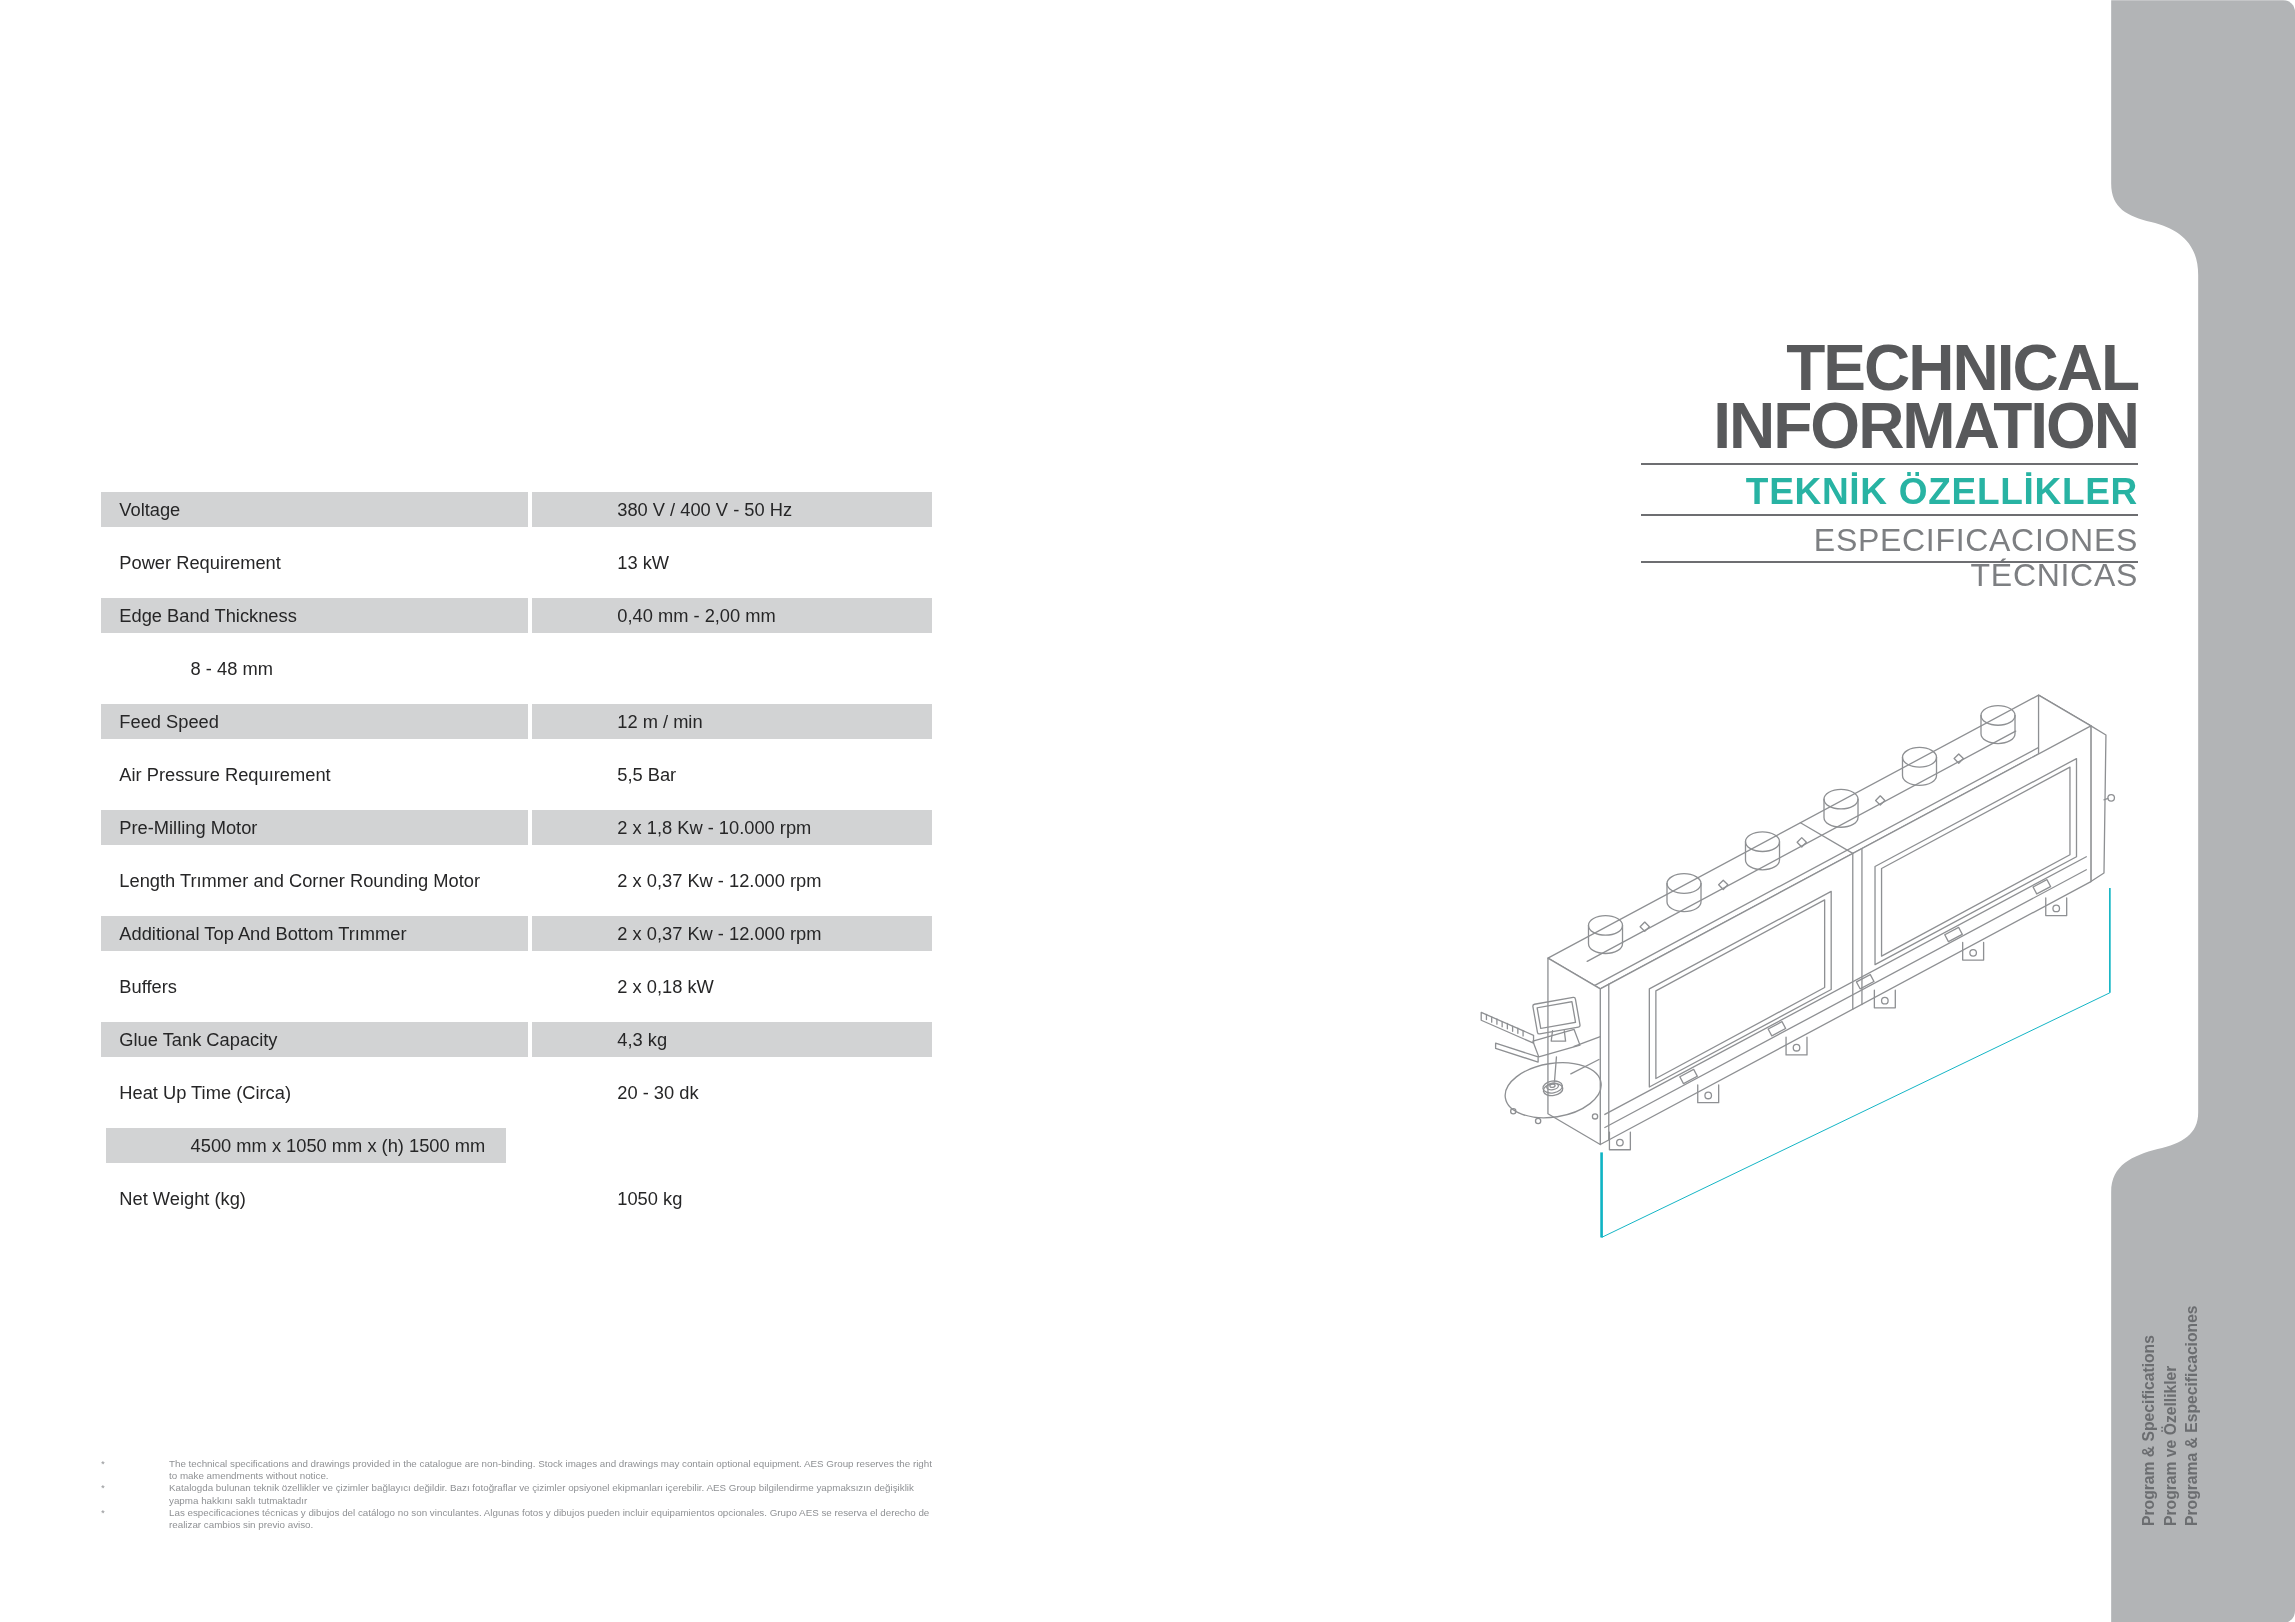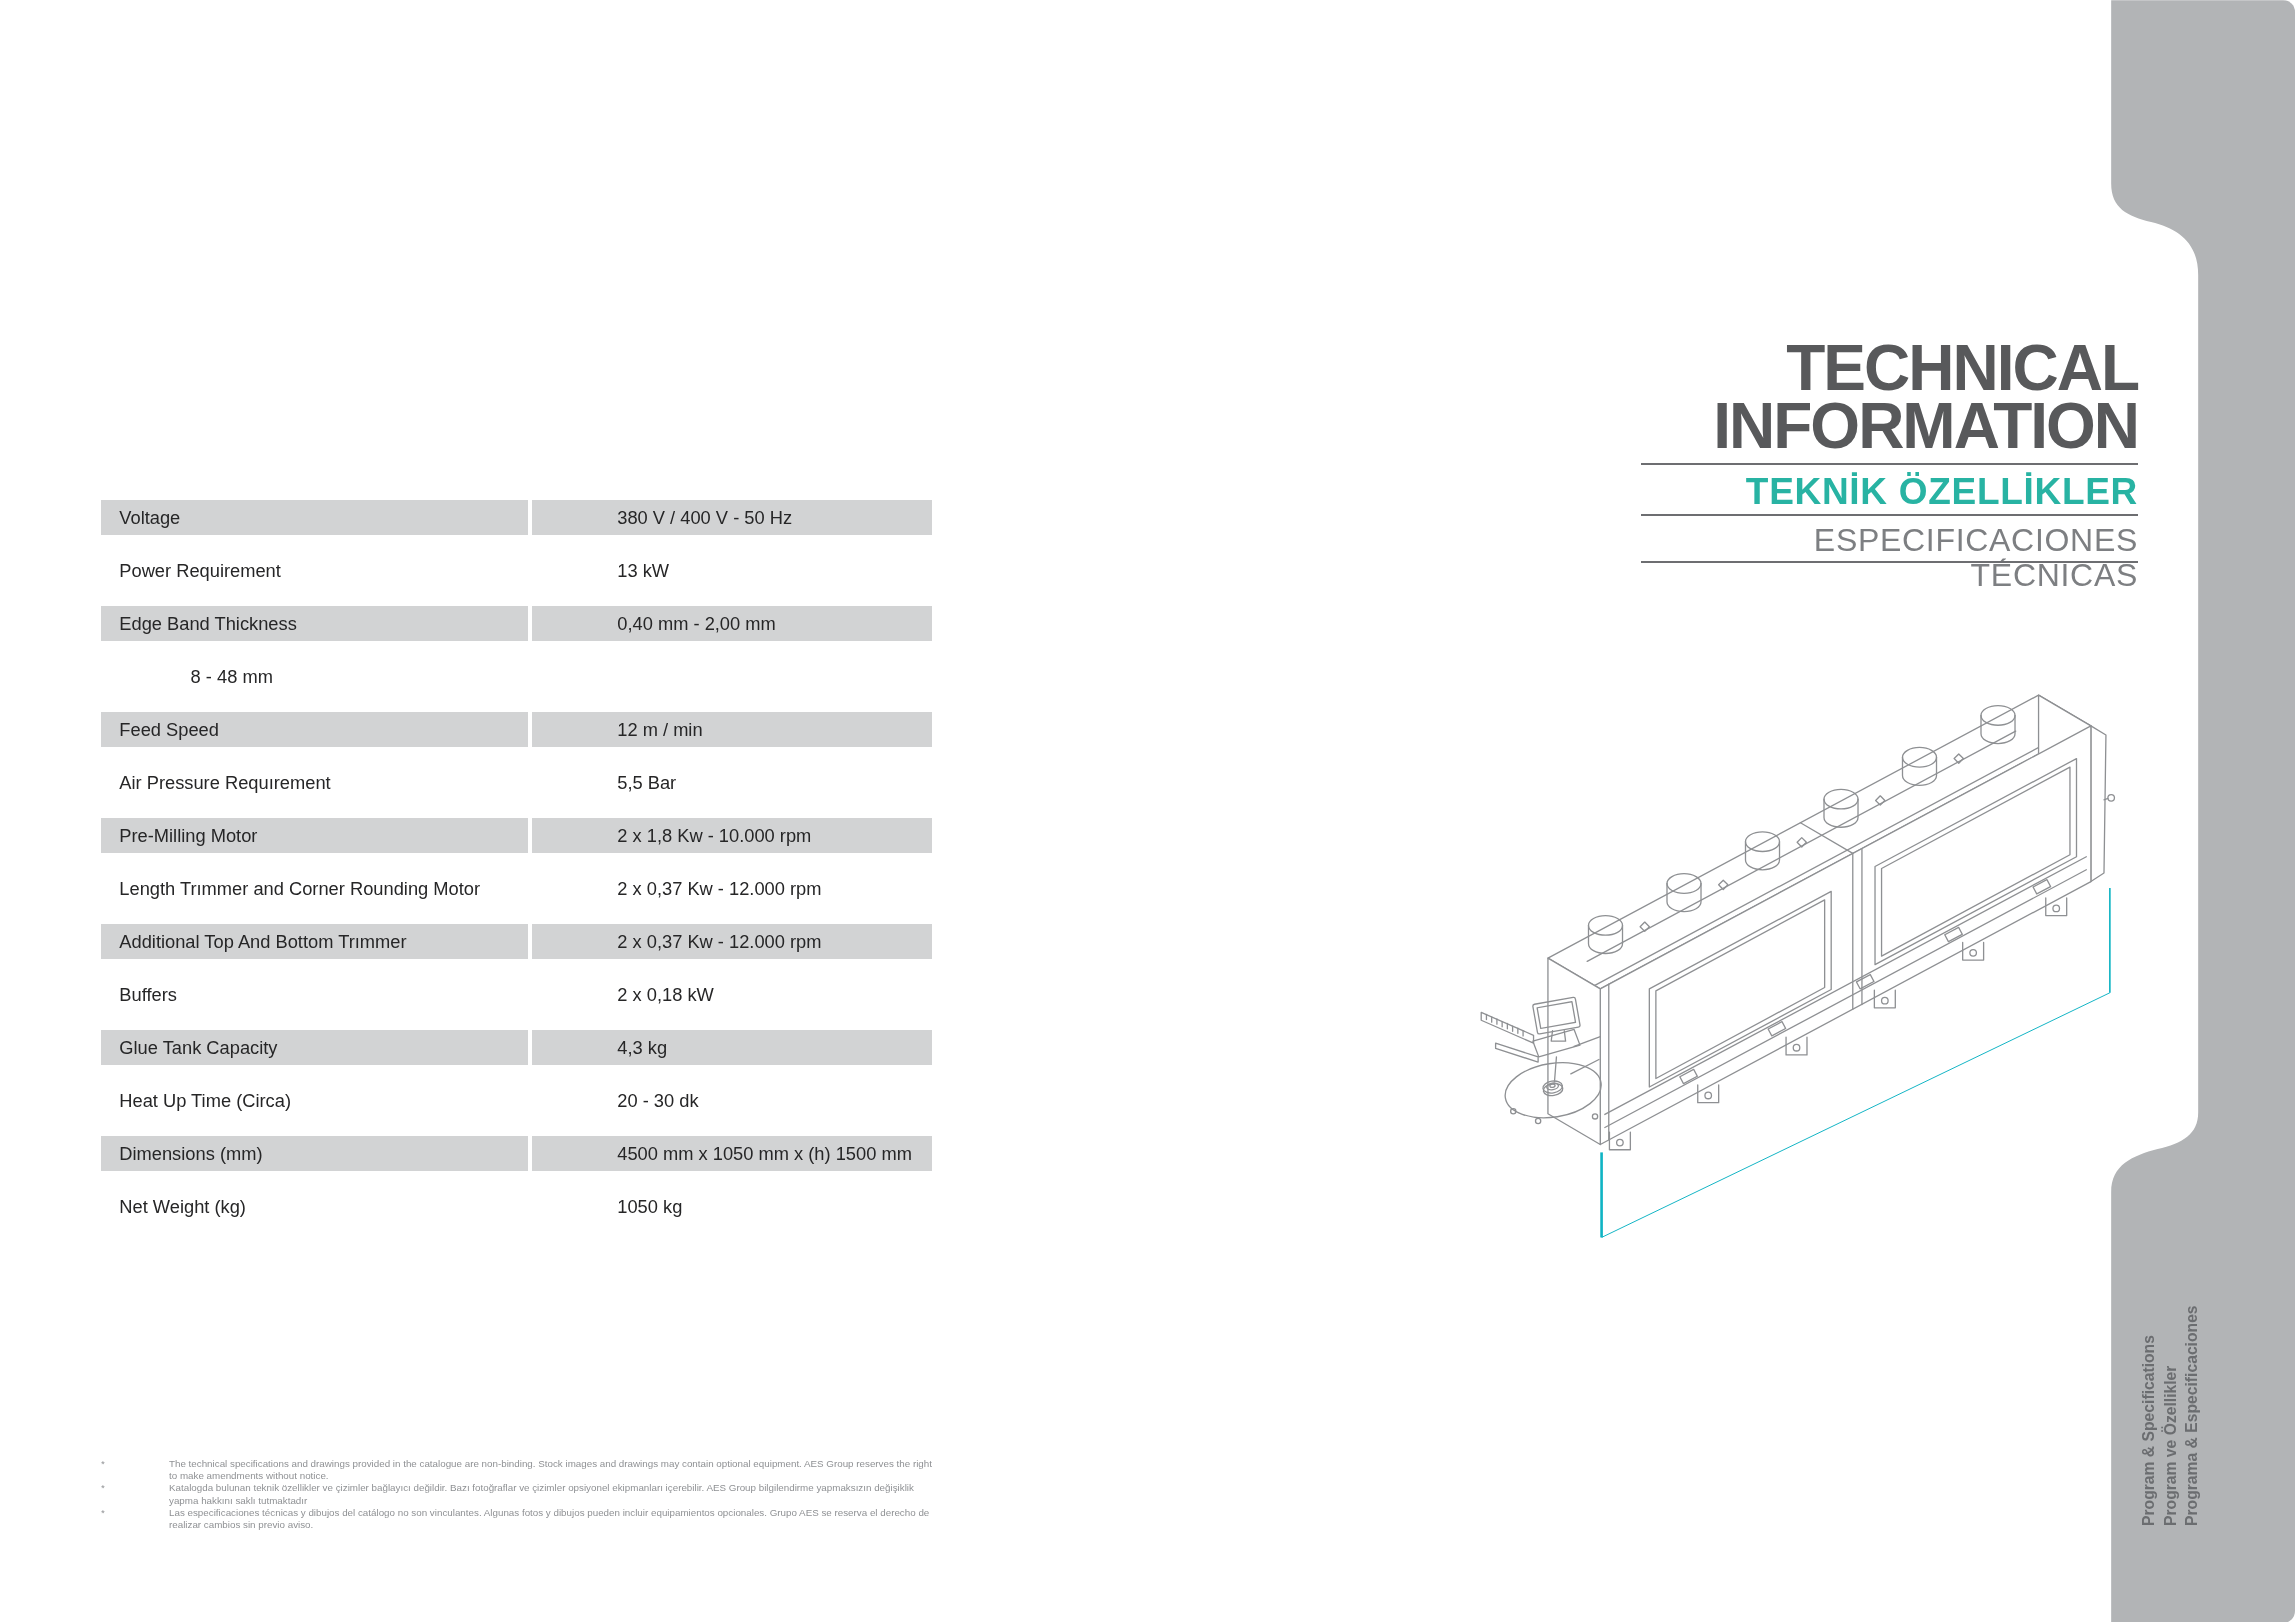--- a/index.html
+++ b/index.html
@@ -29,21 +29,21 @@
     font-weight:900;font-size:64px;line-height:58px;letter-spacing:-2px;}
   .t1{top:339px;} .t2{top:397px;}
   .rule{position:absolute;width:497px;height:2px;background:var(--rule-gray);}
   .r1{top:463px;} .r2{top:514px;} .r3{top:561px;}
   .subtitle-tr{position:absolute;top:472px;width:497px;text-align:right;color:var(--accent-teal);
     font-weight:800;font-size:37px;line-height:39px;letter-spacing:0.7px;}
   .subtitle-es{position:absolute;top:523px;width:497px;text-align:right;color:var(--subtitle-gray);
     font-weight:400;font-size:32px;line-height:35px;letter-spacing:0.7px;}
 
   
-  .spec-table{position:absolute;left:101px;top:492px;width:831px;margin-top:8px;}
+  .spec-table{position:absolute;left:101px;top:492px;width:831px;}
   .spec-row{display:flex;height:35px;margin-bottom:18px;}
   .cell-label{width:427px;display:flex;align-items:center;padding-left:18.3px;
     font-size:18.3px;font-weight:500;color:var(--table-text);}
   .cell-gap{width:4.6px;}
   .cell-value{width:400px;display:flex;align-items:center;padding-left:85px;
     font-size:18.3px;font-weight:400;color:var(--table-text);}
   .spec-row.shaded .cell-label,.spec-row.shaded .cell-value{background:var(--row-gray);}
 
   
   .footnotes{position:absolute;left:101px;top:1458px;width:838px;color:var(--footnote-gray);
@@ -139,21 +139,20 @@
       <div class="cell-label">Glue Tank Capacity</div>
         <div class="cell-gap"></div>
       <div class="cell-value">4,3 kg</div>
     </div>
     <div class="spec-row">
       <div class="cell-label">Heat Up Time (Circa)</div>
         <div class="cell-gap"></div>
       <div class="cell-value">20 - 30 dk</div>
     </div>
     <div class="spec-row shaded">
-      <div class="cell-label">Dimensions (mm)</div>
         <div class="cell-gap"></div>
       <div class="cell-value">4500 mm x 1050 mm x (h) 1500 mm</div>
     </div>
     <div class="spec-row">
       <div class="cell-label">Net Weight (kg)</div>
         <div class="cell-gap"></div>
       <div class="cell-value">1050 kg</div>
     </div>
   </div>
 

